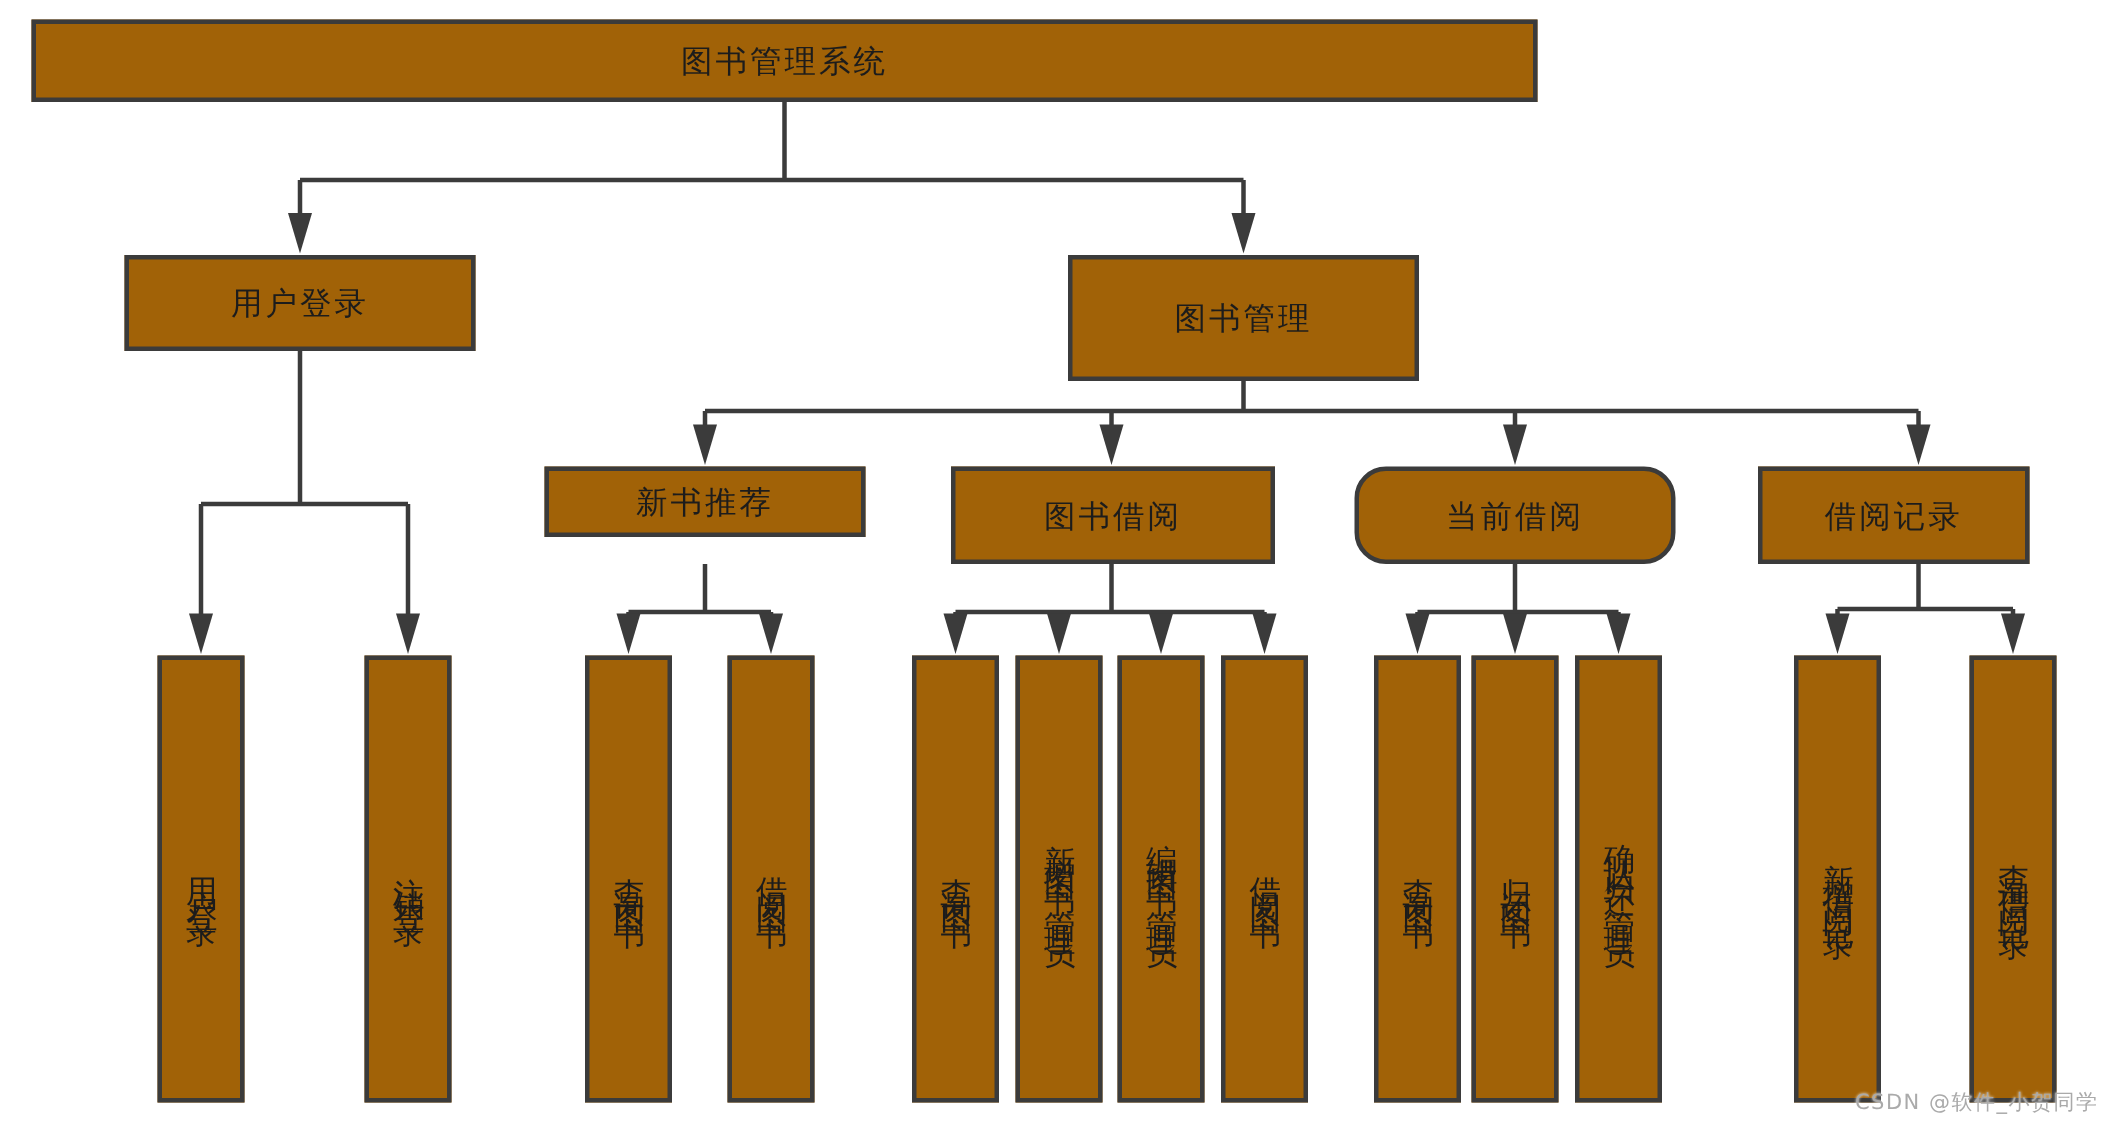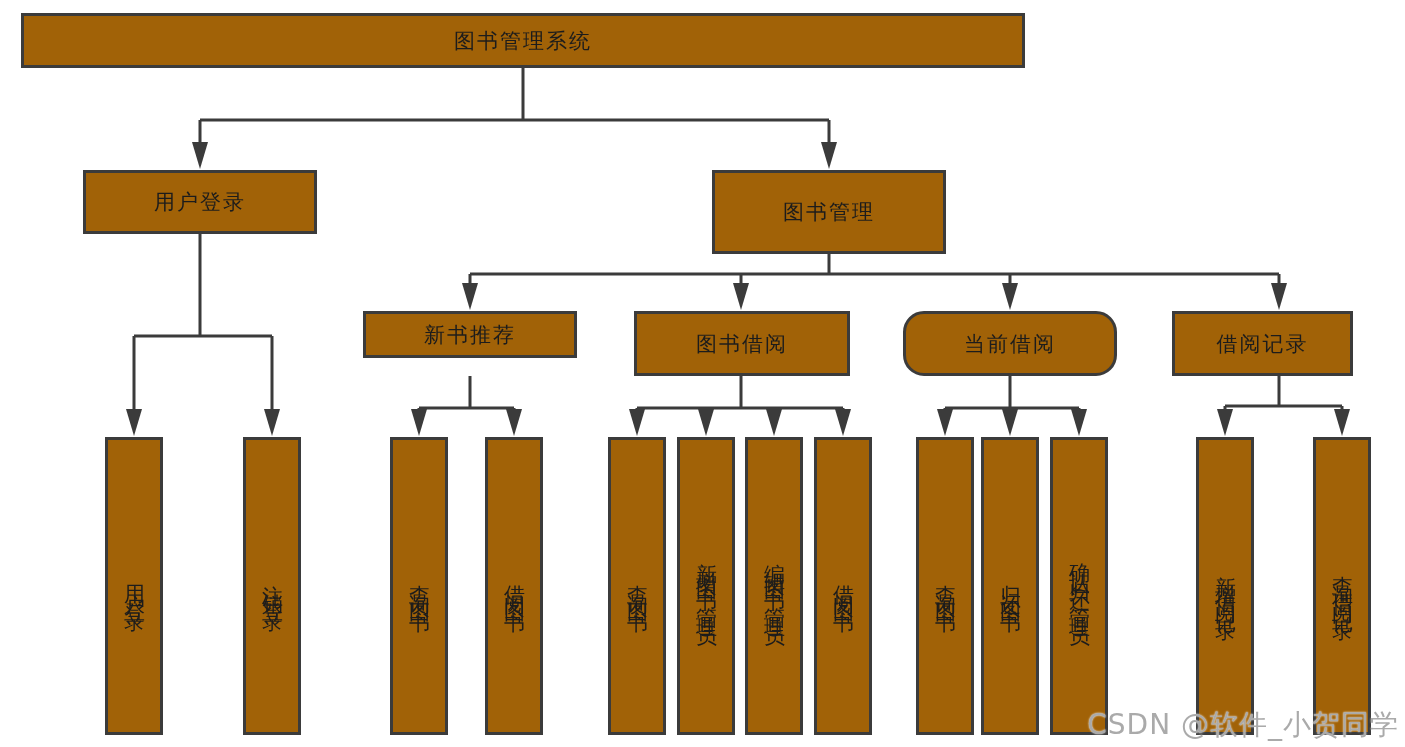--- a/index.html
+++ b/index.html
@@ -48,21 +48,21 @@
   .l13{left:1313px;}
   #connectors{
     position:absolute;left:0;top:0;width:1405px;height:747px;
     pointer-events:none;
   }
   #connectors path{stroke:#3b3b3b;stroke-width:3;fill:none;}
   #connectors polygon{fill:#3b3b3b;}
   .watermark{
     position:absolute;
     right:6px;bottom:3px;
-    font-size:28px;
+    font-size:14px;
     letter-spacing:1px;
     color:#aaaaaa;
     text-shadow:0 0 2px #ffffff;
     white-space:nowrap;
   }
 </style>
 </head>
 <body>
 
 <div id="stage">

